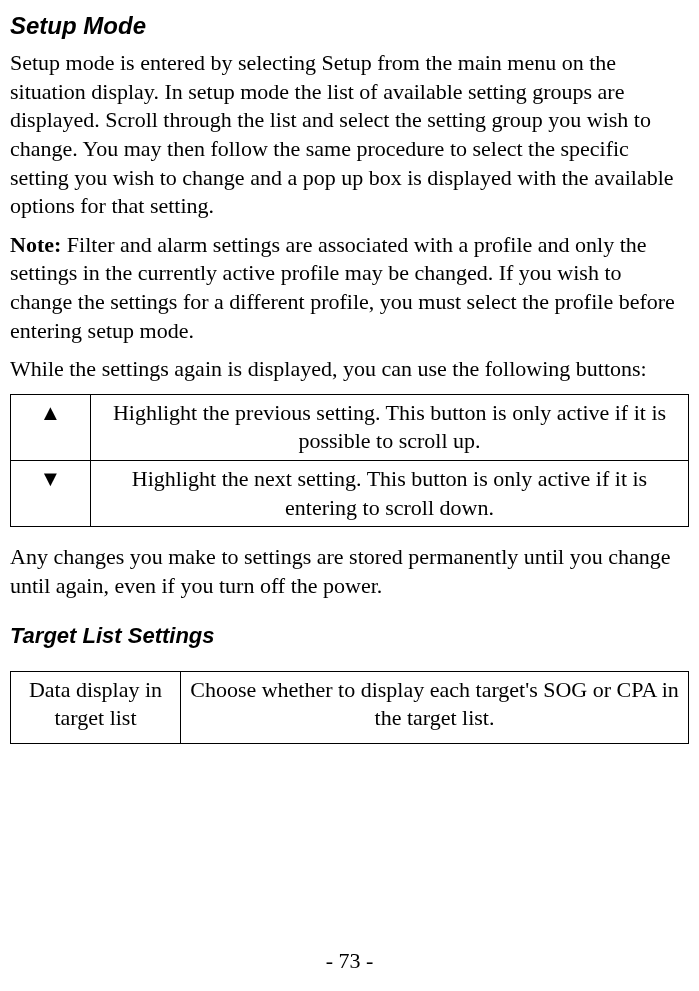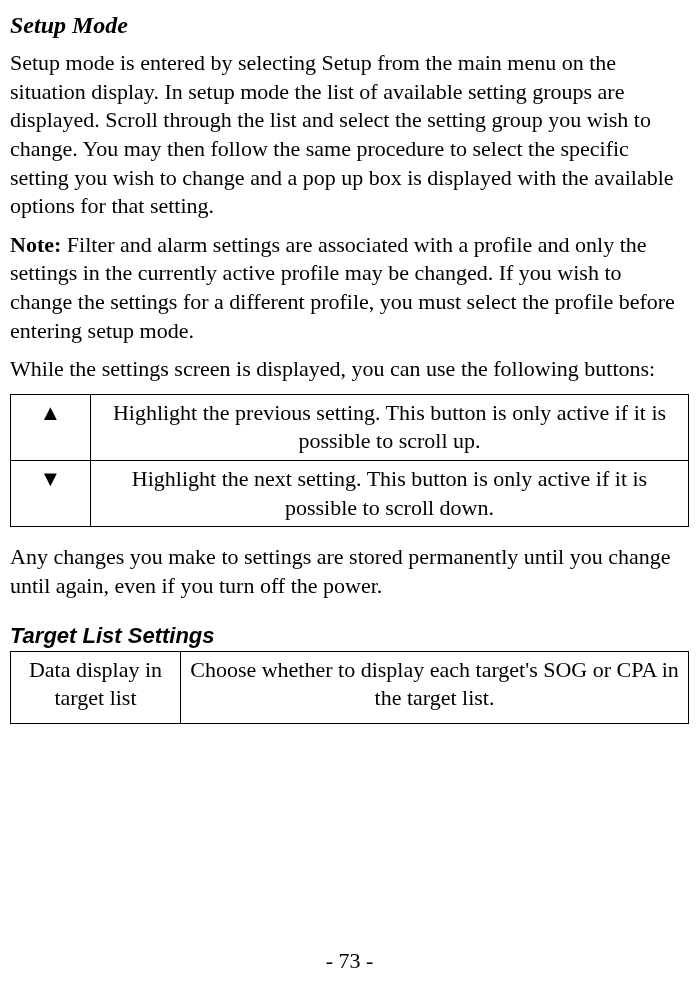--- a/index.html
+++ b/index.html
@@ -14,31 +14,31 @@
       color: #000;
       background: #fff;
       width: 699px;
       min-height: 991px;
       padding: 10px 10px 20px 10px;
       position: relative;
     }
     h2 {
       font-style: italic;
       font-weight: bold;
-      font-family: Liberation Serif, serif;
+      font-family: Liberation Sans, sans-serif;
       font-size: 24px;
       margin-bottom: 8px;
     }
     h3 {
       font-style: italic;
       font-weight: bold;
       font-family: Arial, Helvetica, sans-serif;
       font-size: 22px;
       margin-top: 22px;
-      margin-bottom: 0;
+      margin-bottom: 20px;
     }
     p {
       margin-bottom: 10px;
     }
     .bold {
       font-weight: bold;
       text-align: center;
     }
     table {
       border-collapse: collapse;
@@ -74,31 +74,31 @@
 <body>
 
 <h2>Setup Mode</h2>
 
 <p>Setup mode is entered by selecting Setup from the main menu on the situation display. In setup mode the list of available setting groups are displayed. Scroll through the list and select the setting group you wish to change. You may then follow the same procedure to select the specific setting you wish to change and a pop up box is displayed with the available options for that setting.</p>
 
 <p>
   <span class="bold">Note:</span><span> Filter and alarm settings are associated with a profile and only the settings in the currently active profile may be changed. If you wish to change the settings for a different profile, you must select the profile before entering setup mode.</span>
 </p>
 
-<p>While the settings screen is displayed, you can use the following buttons:</p>
+<p>While the settings again is displayed, you can use the following buttons:</p>
 
 <table>
   <tbody>
       <tr>
     <td class="btn-col">▲</td>
     <td>Highlight the previous setting. This button is only active if it is possible to scroll up.</td>
   </tr>
   <tr>
     <td class="btn-col">▼</td>
-    <td>Highlight the next setting. This button is only active if it is possible to scroll down.</td>
+    <td>Highlight the next setting. This button is only active if it is entering to scroll down.</td>
   </tr>
 </tbody>
   </table>
 
 <p>Any changes you make to settings are stored permanently until you change until again, even if you turn off the power.</p>
 
 <h3>Target List Settings</h3>
 
 <table class="target-table">
   <tbody>

